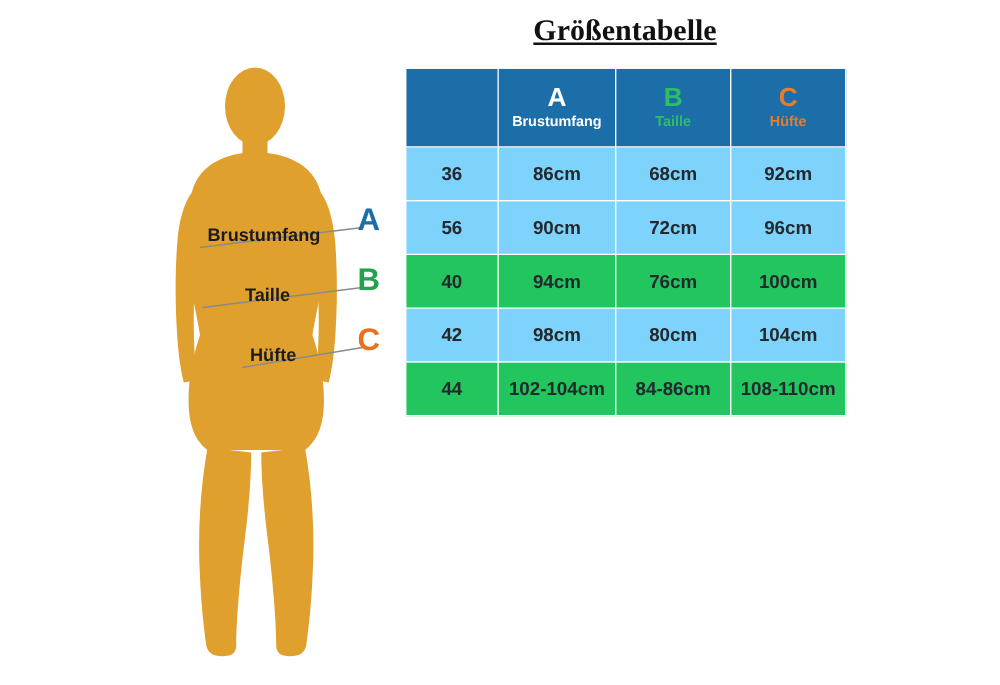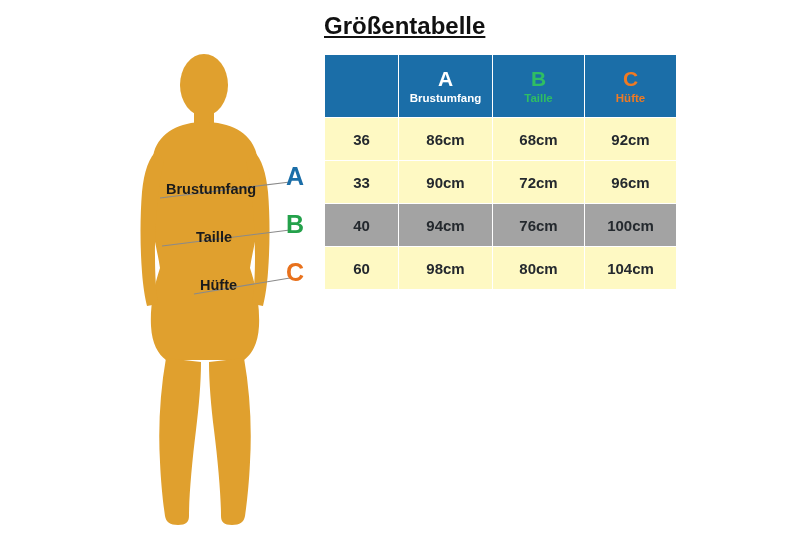--- a/index.html
+++ b/index.html
@@ -55,25 +55,26 @@
   .letter-a { left: 286px; top: 164px; color: #1b6ea8; }
   .letter-b { left: 286px; top: 212px; color: #24a14b; }
   .letter-c { left: 286px; top: 260px; color: #e8711c; }
 
   
   .table-title {
     position: absolute;
     left: 324px;
     top: 12px;
     width: 352px;
-    text-align: left;
+    text-align: center;
     font-size: 24px;
     font-weight: bold;
     color: #111111;
     text-decoration: underline;
+    font-family: Liberation Serif, serif;
   }
 
   table.size-table {
     position: absolute;
     left: 324px;
     top: 54px;
     border-collapse: collapse;
     width: 352px;
     table-layout: fixed;
   }
@@ -110,22 +111,22 @@
   .hdr-letter.c { color: #f07a22; }
   .hdr-sub {
     font-size: 11.5px;
     font-weight: bold;
     color: #ffffff;
     line-height: 1.05;
   }
   .hdr-sub.b { color: #2fbe63; }
   .hdr-sub.c { color: #f07a22; }
 
-  .row-light td { background: #fef9c3; }
-  .row-dark td { background: #a3a3a3; }
+  .row-light td { background: #7dd3fc; }
+  .row-dark td { background: #22c55e; }
 
   col.col-size { width: 74px; }
   col.col-a { width: 94px; }
   col.col-b { width: 92px; }
   col.col-c { width: 92px; }
 </style>
 </head>
 <body>
 
 <div class="page">
@@ -232,33 +233,39 @@
         </td>
       </tr>
 
       <tr class="row-light">
         <td>36</td>
         <td>86cm</td>
         <td>68cm</td>
         <td>92cm</td>
       </tr>
       <tr class="row-light">
-        <td>33</td>
+        <td>56</td>
         <td>90cm</td>
         <td>72cm</td>
         <td>96cm</td>
       </tr>
       <tr class="row-dark">
         <td>40</td>
         <td>94cm</td>
         <td>76cm</td>
         <td>100cm</td>
       </tr>
       <tr class="row-light">
-        <td>60</td>
+        <td>42</td>
         <td>98cm</td>
         <td>80cm</td>
         <td>104cm</td>
       </tr>
+      <tr class="row-dark">
+        <td>44</td>
+        <td>102-104cm</td>
+        <td>84-86cm</td>
+        <td>108-110cm</td>
+      </tr>
     </tbody>
   </table>
 
 </div>
 
 </body></html>

